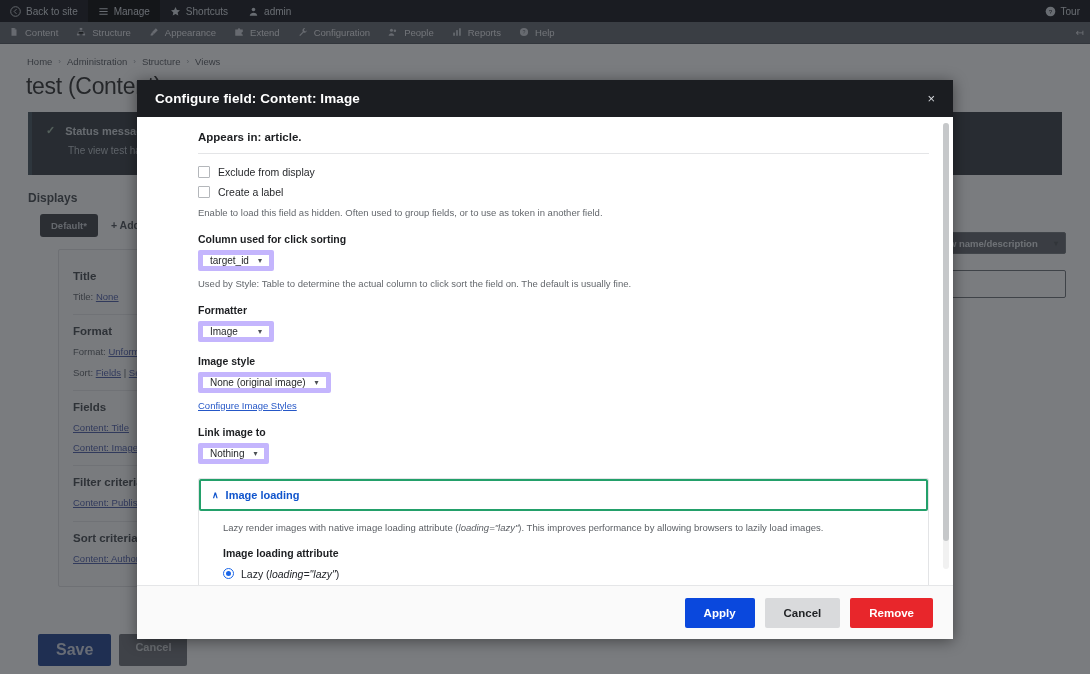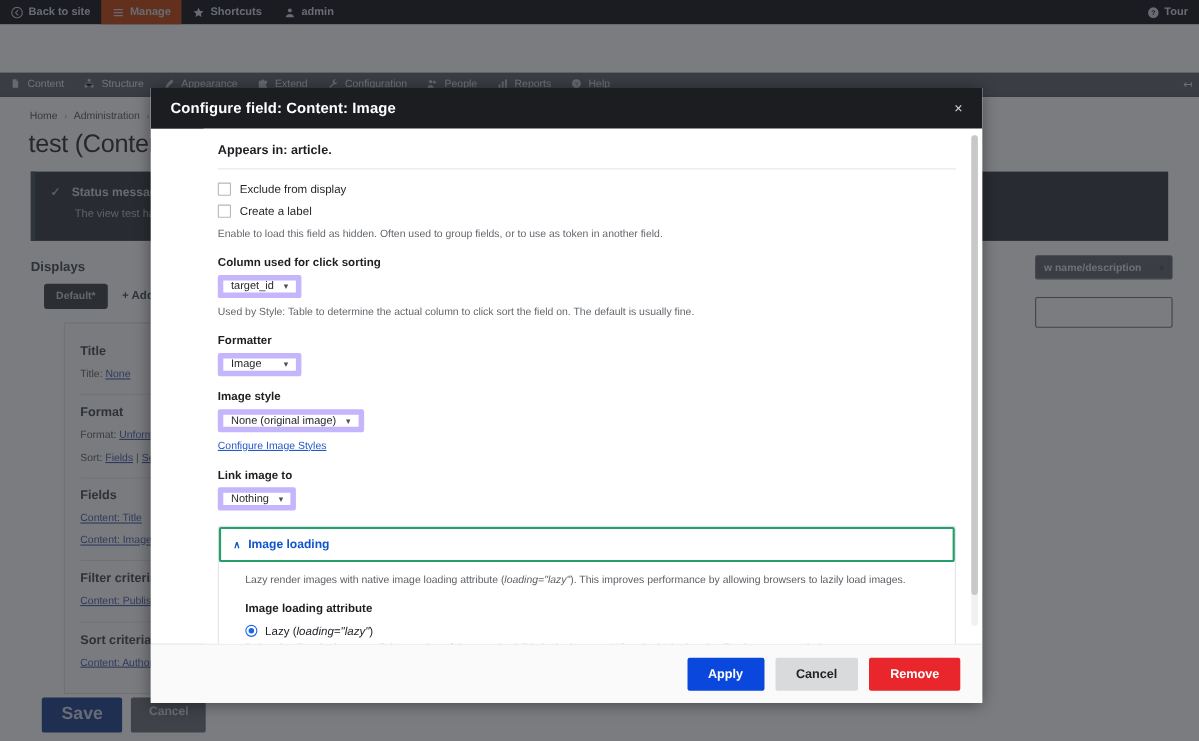--- a/index.html
+++ b/index.html
@@ -10,32 +10,32 @@
     background: #fff;
   }
   #root { position: relative; width: 1090px; height: 674px; }
 
   
   .page { position: absolute; inset: 0; background: #fff; }
 
   
   .toolbar-bar {
     height: 22px; background: #0f1117; color: #d3d7de;
-    display: flex; align-items: center; font-size: 10px; font-weight: bold;
+    display: flex; align-items: center; font-size: 10px; font-weight: normal;
     position: relative;
   }
   .tb-item { display: flex; align-items: center; gap: 5px; padding: 0 10px; height: 22px; }
-  .tb-item.active { background: #c2410c; }
+  .tb-item.active { background: #000000; }
   .tb-spacer { flex: 1; }
   .ic { display: inline-block; width: 11px; height: 11px; position: relative; flex: none; }
 
   .toolbar-tray {
     height: 22px; background: #60646c; color: #e6e8ec;
     display: flex; align-items: center; font-size: 9.5px;
-    border-bottom: 1px solid #4d5159; position: relative; margin-top: 44px;
+    border-bottom: 1px solid #4d5159; position: relative;
   }
   .tray-item { display: flex; align-items: center; gap: 5px; padding: 0 9px; height: 22px; }
   .tray-end { position: absolute; right: 6px; top: 5px; font-size: 10px; color: #d9dce1; }
 
   .page-body { padding: 0 24px; }
   .breadcrumb { font-size: 9.5px; color: #55595f; padding: 12px 0 4px 3px; display: flex; gap: 6px; align-items: center; }
   .breadcrumb .sep { color: #9aa0a6; font-size: 8px; }
   .page-title { font-size: 23px; color: #2b2b2b; padding-left: 2px; margin-top: 2px; letter-spacing: -.3px; }
 
   .status-box {
@@ -77,21 +77,21 @@
   .btn-save { background: #1c3f8f; color: #cfd6e6; font-size: 16px; font-weight: bold;
               padding: 7px 18px; border-radius: 2px; }
   .btn-cancel2 { background: #6b6f75; color: #d6d9dd; font-size: 11px; font-weight: bold;
                  padding: 7px 16px; border-radius: 2px; }
 
   
   .overlay { position: absolute; inset: 0; background: rgba(33,37,41,0.60); }
 
   
   .modal {
-    position: absolute; left: 137px; top: 80px; width: 756px; height: 559px;
+    position: absolute; left: 137px; top: 80px; width: 816px; height: 559px;
     background: #fff; box-shadow: 0 2px 14px rgba(0,0,0,.45);
     display: flex; flex-direction: column; overflow: hidden;
   }
   .modal-head {
     height: 37px; background: #1b1d21; color: #fff; display: flex; align-items: center;
     padding: 0 18px; flex: none;
   }
   .modal-title { font-size: 13.5px; font-weight: bold; letter-spacing: .1px; }
   .modal-close { margin-left: auto; font-size: 13px; color: #d5d8dc; line-height: 1; }
 

